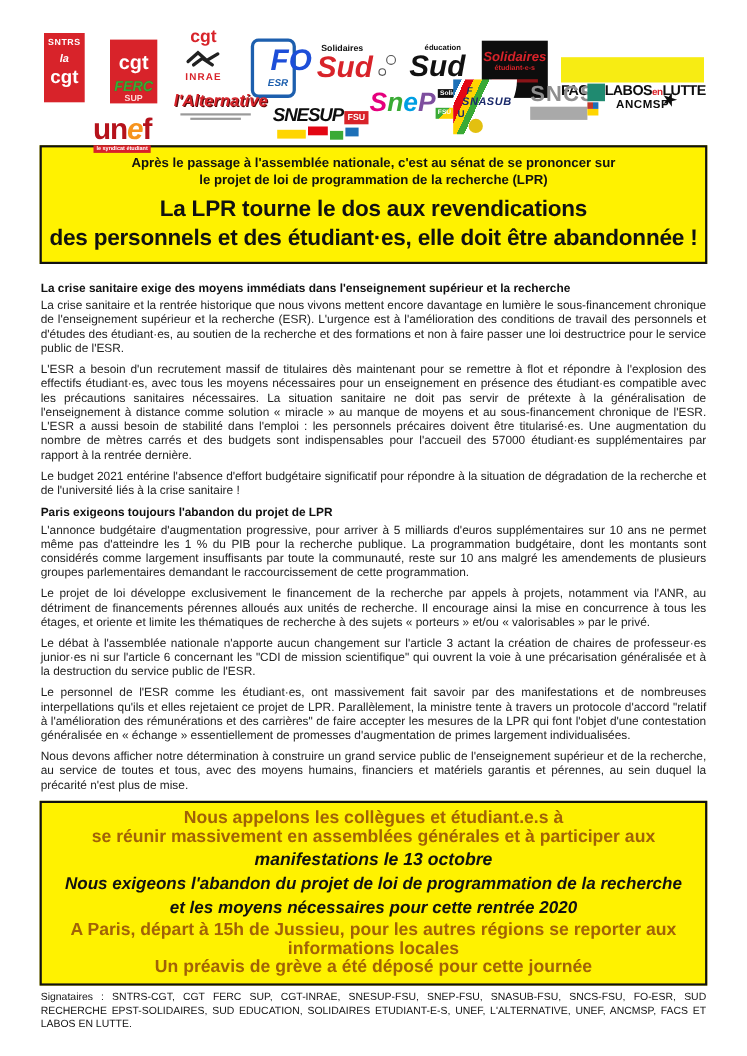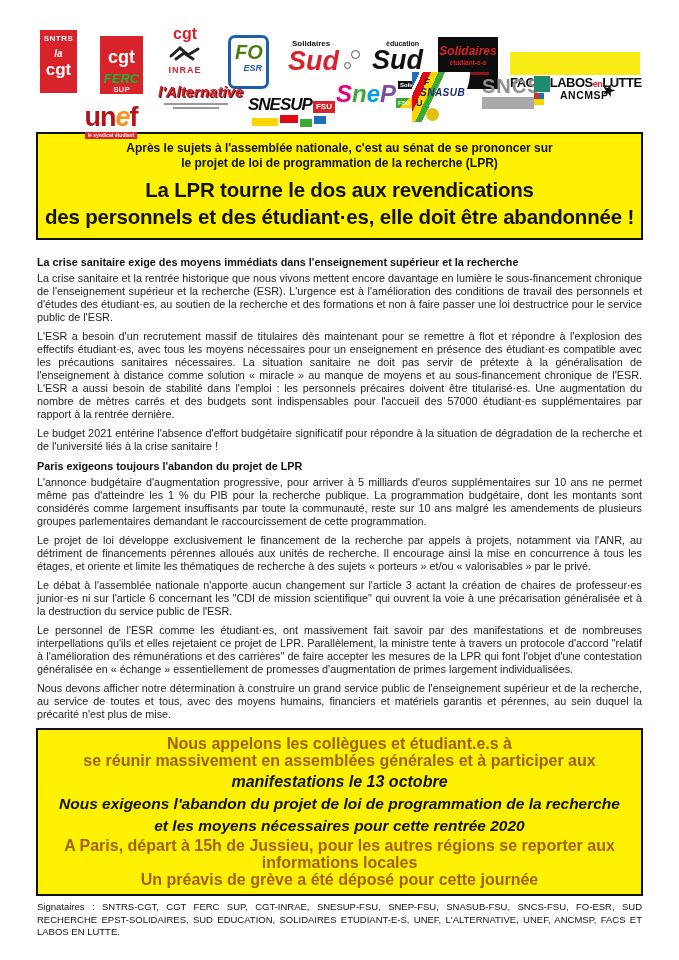--- a/index.html
+++ b/index.html
@@ -21,21 +21,21 @@
   .ferc .t1 { font-size:18px; font-weight:900; margin-top:12px; }
   .ferc .t2 { font-size:13px; font-weight:900; font-style:italic; color:#3aaa35; margin-top:6px; text-shadow:0 0 1px #1c6e1c; }
   .ferc .t3 { font-size:8px; font-weight:900; color:#ffd9d9; margin-top:1px; }
 
   .inrae { left:160px; top:26px; width:50px; height:72px; text-align:center; color:#d8232a; }
   .inrae .t1 { font-size:16px; font-weight:900; }
   .inrae svg { display:block; margin:2px auto; }
   .inrae .t2 { font-size:9px; font-weight:bold; letter-spacing:1px; }
 
   .fo { left:228px; top:35px; width:41px; height:54px; border:3px solid #1d5fae; border-radius:7px; background:#fff; position:absolute; }
-  .fo .t1 { font-size:20px; font-weight:900; font-style:italic; color:#4d7c0f; margin:4px 0 0 4px; }
+  .fo .t1 { font-size:27px; font-weight:900; font-style:italic; color:#1d4ed8; margin:4px 0 0 15px; }
   .fo .t2 { font-size:9px; font-weight:bold; font-style:italic; color:#1d5fae; text-align:right; margin:2px 4px 0 0; }
 
   .sudrech { left:288px; top:40px; width:72px; height:50px; }
   .sudrech .t1 { font-size:8px; font-weight:900; color:#111; margin-left:4px; }
   .sudrech .t2 { font-size:27px; font-weight:900; font-style:italic; color:#d8232a; }
   .sudrech .doodle { position:absolute; right:0; top:10px; width:9px; height:9px; border:1px solid #555; border-radius:50%; background:#fff; }
   .sudrech .doodle2 { right:9px; top:22px; width:7px; height:7px; }
 
   .sudedu { left:372px; top:40px; width:60px; height:50px; }
   .sudedu .t1 { font-size:7px; font-weight:bold; color:#111; margin-left:14px; }
@@ -221,21 +221,21 @@
     </div>
 
     <div class="logo ancmsp">
       <span class="t1">ANCMSP</span>
       <span class="star">★</span>
     </div>
 
   </header>
 
   <section class="banner banner-top">
-    <div class="small">Après le sujets à l'assemblée nationale, c'est au sénat de se prononcer sur</div>
+    <div class="small">Après le passage à l'assemblée nationale, c'est au sénat de se prononcer sur</div>
     <div class="small">le projet de loi de programmation de la recherche (LPR)</div>
     <div class="big first">La LPR tourne le dos aux revendications</div>
     <div class="big">des personnels et des étudiant·es, elle doit être abandonnée !</div>
   </section>
 
   <main class="doc-body">
     <h2>La crise sanitaire exige des moyens immédiats dans l'enseignement supérieur et la recherche</h2>
     <p>La crise sanitaire et la rentrée historique que nous vivons mettent encore davantage en lumière le sous-financement chronique de l'enseignement supérieur et la recherche (ESR). L'urgence est à l'amélioration des conditions de travail des personnels et d'études des étudiant·es, au soutien de la recherche et des formations et non à faire passer une loi destructrice pour le service public de l'ESR.</p>
     <p>L'ESR a besoin d'un recrutement massif de titulaires dès maintenant pour se remettre à flot et répondre à l'explosion des effectifs étudiant·es, avec tous les moyens nécessaires pour un enseignement en présence des étudiant·es compatible avec les précautions sanitaires nécessaires. La situation sanitaire ne doit pas servir de prétexte à la généralisation de l'enseignement à distance comme solution « miracle » au manque de moyens et au sous-financement chronique de l'ESR. L'ESR a aussi besoin de stabilité dans l'emploi : les personnels précaires doivent être titularisé·es. Une augmentation du nombre de mètres carrés et des budgets sont indispensables pour l'accueil des 57000 étudiant·es supplémentaires par rapport à la rentrée dernière.</p>
     <p>Le budget 2021 entérine l'absence d'effort budgétaire significatif pour répondre à la situation de dégradation de la recherche et de l'université liés à la crise sanitaire !</p>

